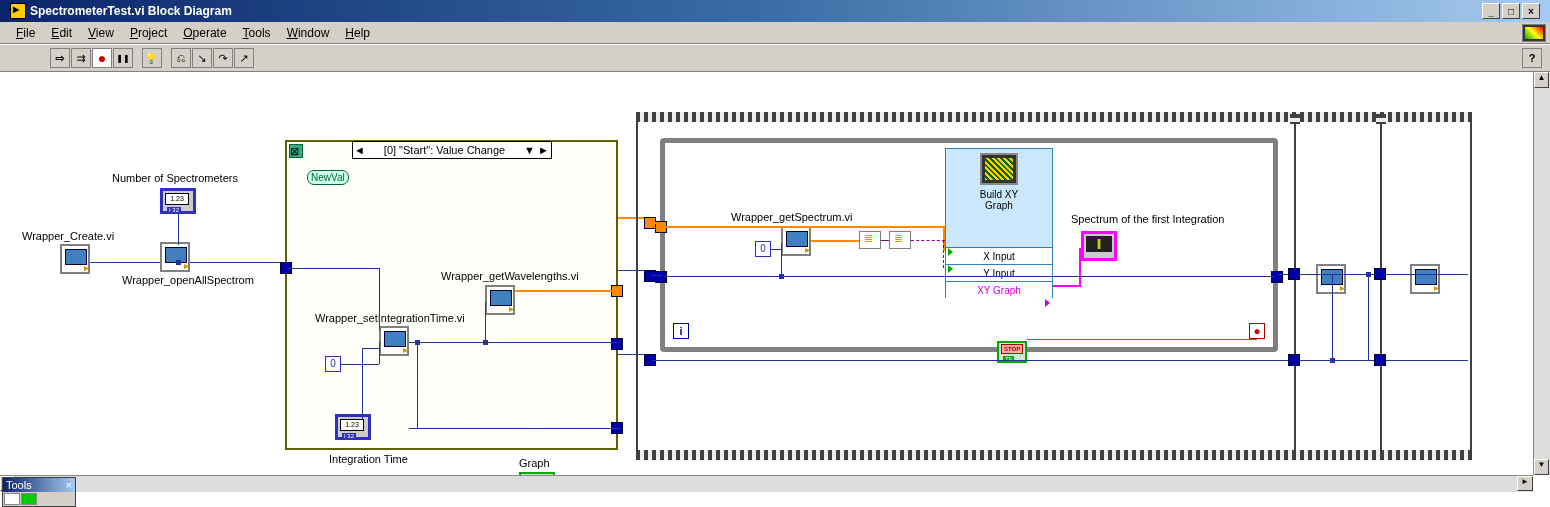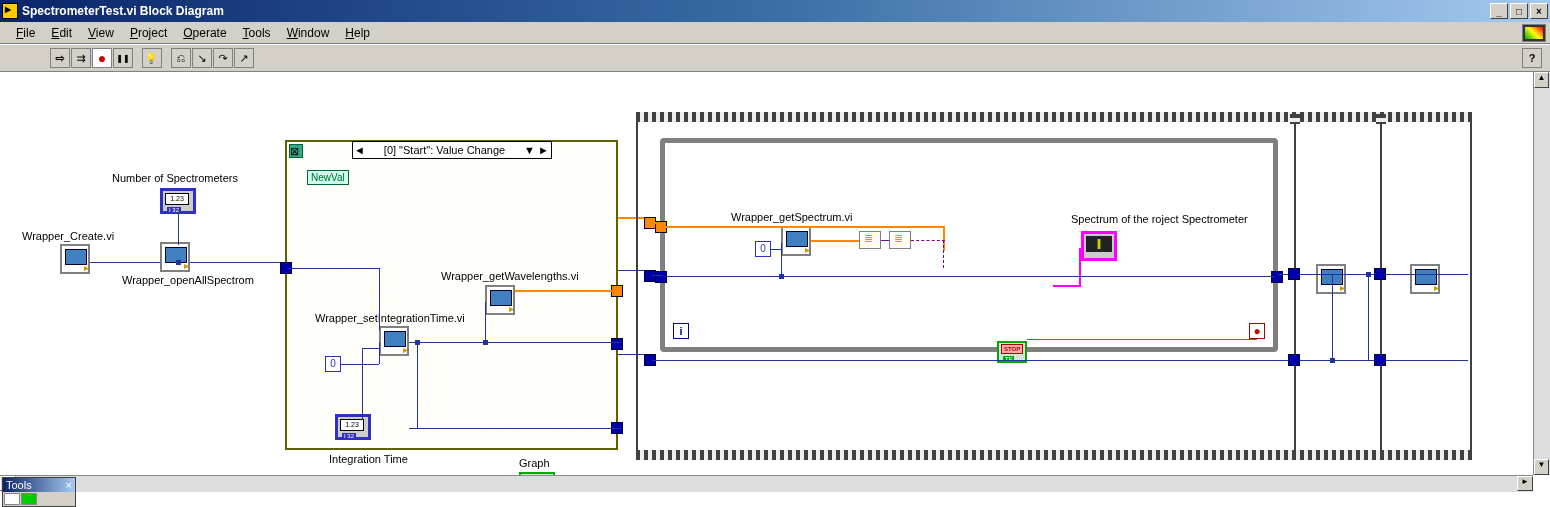--- a/index.html
+++ b/index.html
@@ -13,21 +13,21 @@
   position: relative;
 }
 
 
 .titlebar {
   height: 22px;
   background: linear-gradient(to right, #0a246a 0%, #3a6ea5 50%, #a6caf0 100%);
   color: #fff;
   display: flex;
   align-items: center;
-  padding: 0 2px;
+  padding: 0 10px;
   font-size: 12px;
   font-weight: bold;
 }
 .titlebar .vi-icon {
   width: 16px; height: 16px;
   background: #fc0;
   border: 1px solid #000;
   margin-right: 4px;
   position: relative;
 }
@@ -470,21 +470,21 @@
   <div class="wire-dot" style="left:176px; top:188px;"></div>
 
   <div class="event-struct" style="left:285px; top:68px; width:333px; height:310px;">
     <div class="event-dyn" style="top:2px; left:2px;">⊠</div>
     <div class="event-header">
       <div class="arrow">◄</div>
       <div class="label">[0] "Start": Value Change</div>
       <div class="arrow">▼</div>
       <div class="arrow">►</div>
     </div>
-    <div class="newval-node" style="top:28px; left:20px;">NewVal</div>
+    <div class="newval-node" style="top:28px; left:20px;border-radius:7px;">NewVal</div>
 
     <div class="node-label" style="left:154px; top:128px;">Wrapper_getWavelengths.vi</div>
     <div class="vi-node" style="left:198px; top:143px;"></div>
 
     <div class="node-label" style="left:28px; top:170px;">Wrapper_setIntegrationTime.vi</div>
     <div class="vi-node" style="left:92px; top:184px;"></div>
 
     <div class="num-const" style="left:38px; top:214px;">0</div>
 
     <div class="num-indicator" style="left:48px; top:272px;">
@@ -536,22 +536,37 @@
       <div class="loop-i" style="left:8px; bottom:8px;">i</div>
       <div class="loop-stop" style="right:8px; bottom:8px;"></div>
 
       <div class="node-label" style="left:66px; top:68px;">Wrapper_getSpectrum.vi</div>
       <div class="vi-node" style="left:116px; top:83px;"></div>
       <div class="num-const" style="left:90px; top:98px;">0</div>
 
       <div class="array-fn" style="left:194px; top:88px;"></div>
       <div class="array-fn" style="left:224px; top:88px;"></div>
 
-
-      <div class="node-label" style="left:406px; top:70px;">Spectrum of the roject Spectrometer</div>
+      <div class="express-xy" style="left:280px; top:5px; width:108px; height:150px;">
+        <div class="icon-box"></div>
+        <div class="title">
+          <span>Build XY</span><br><span>Graph</span>
+        </div>
+        <div class="terminal" style="top:98px;">
+          <div class="term-tri in"></div><span>X Input</span>
+        </div>
+        <div class="terminal" style="top:115px;">
+          <div class="term-tri in"></div><span>Y Input</span>
+        </div>
+        <div class="terminal out" style="top:132px;">
+          <span>XY Graph</span><div class="term-tri out"></div>
+        </div>
+      </div>
+
+      <div class="node-label" style="left:406px; top:70px;">Spectrum of the first Integration</div>
       <div class="graph-ind" style="left:416px; top:88px;"></div>
 
       <div class="stop-term" style="left:332px; bottom:-16px;">
           <div class="tag">TF</div>
         </div>
 
       <div class="event-tunnel orange" style="left:-10px; top:78px;"></div>
       <div class="event-tunnel" style="left:-10px; top:128px;"></div>
       <div class="event-tunnel" style="right:-10px; top:128px;"></div>
 

